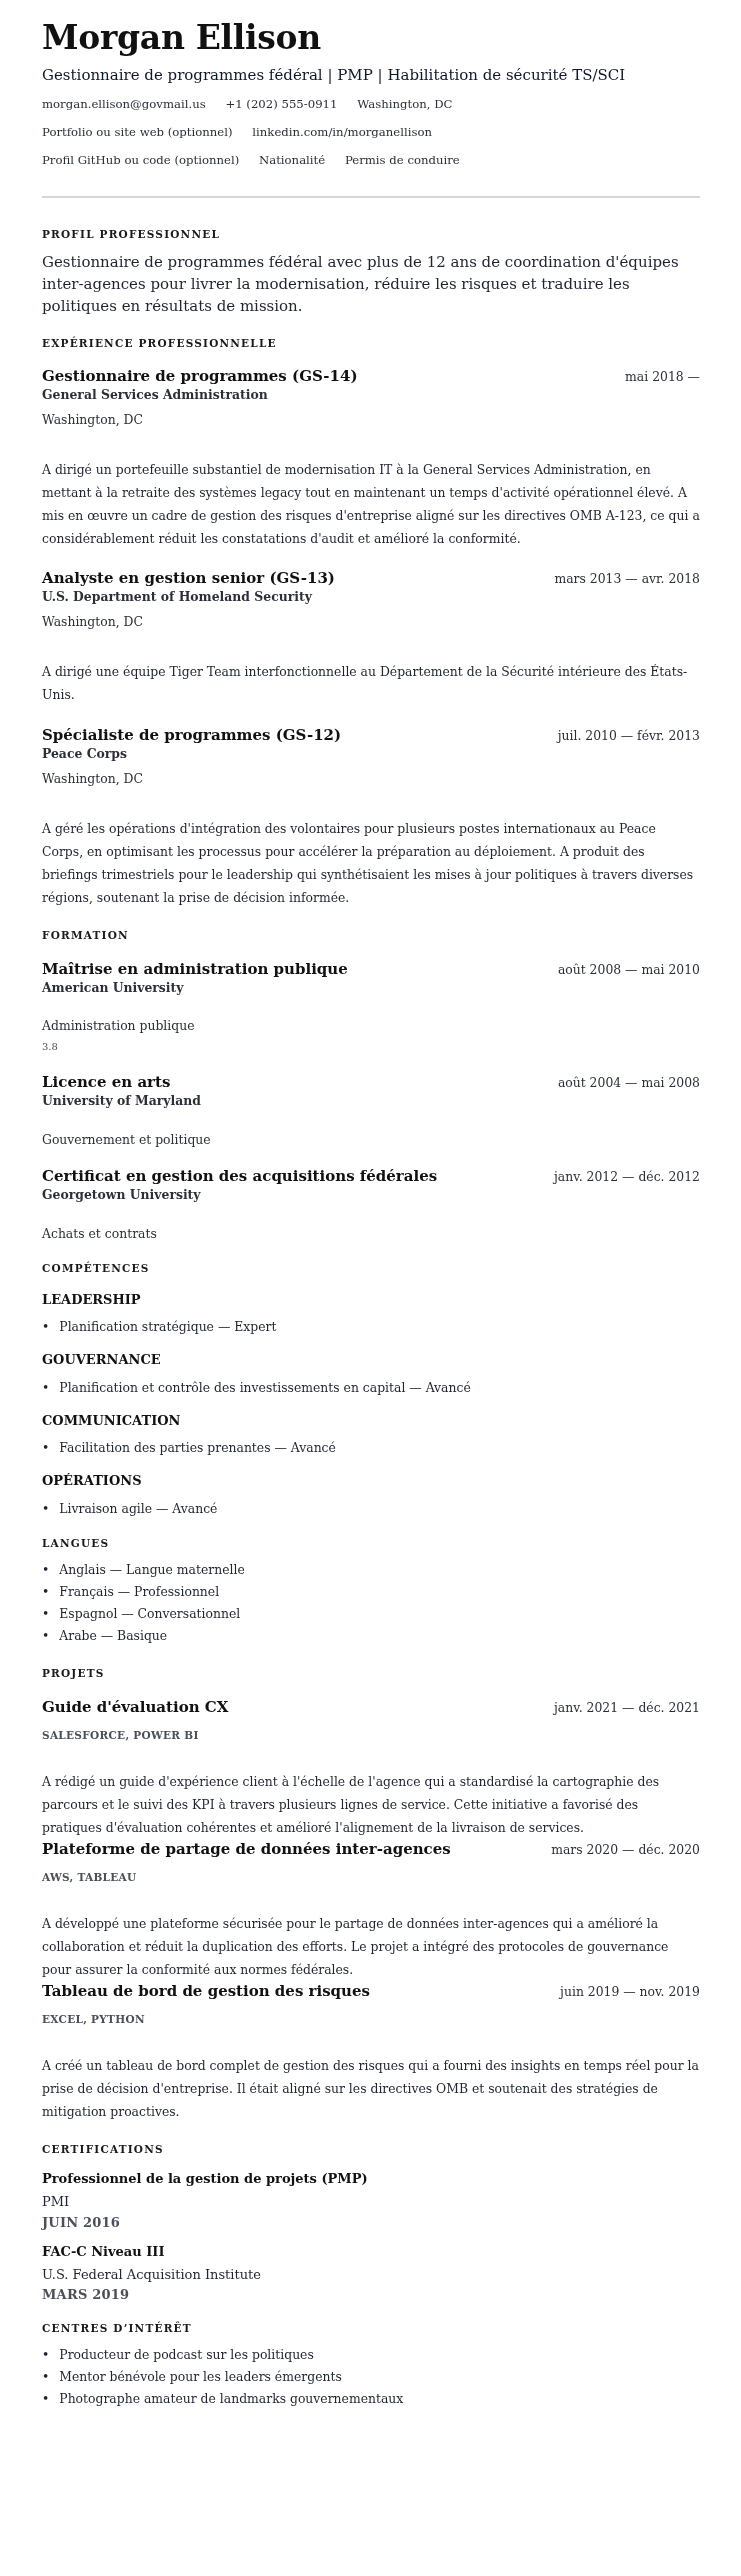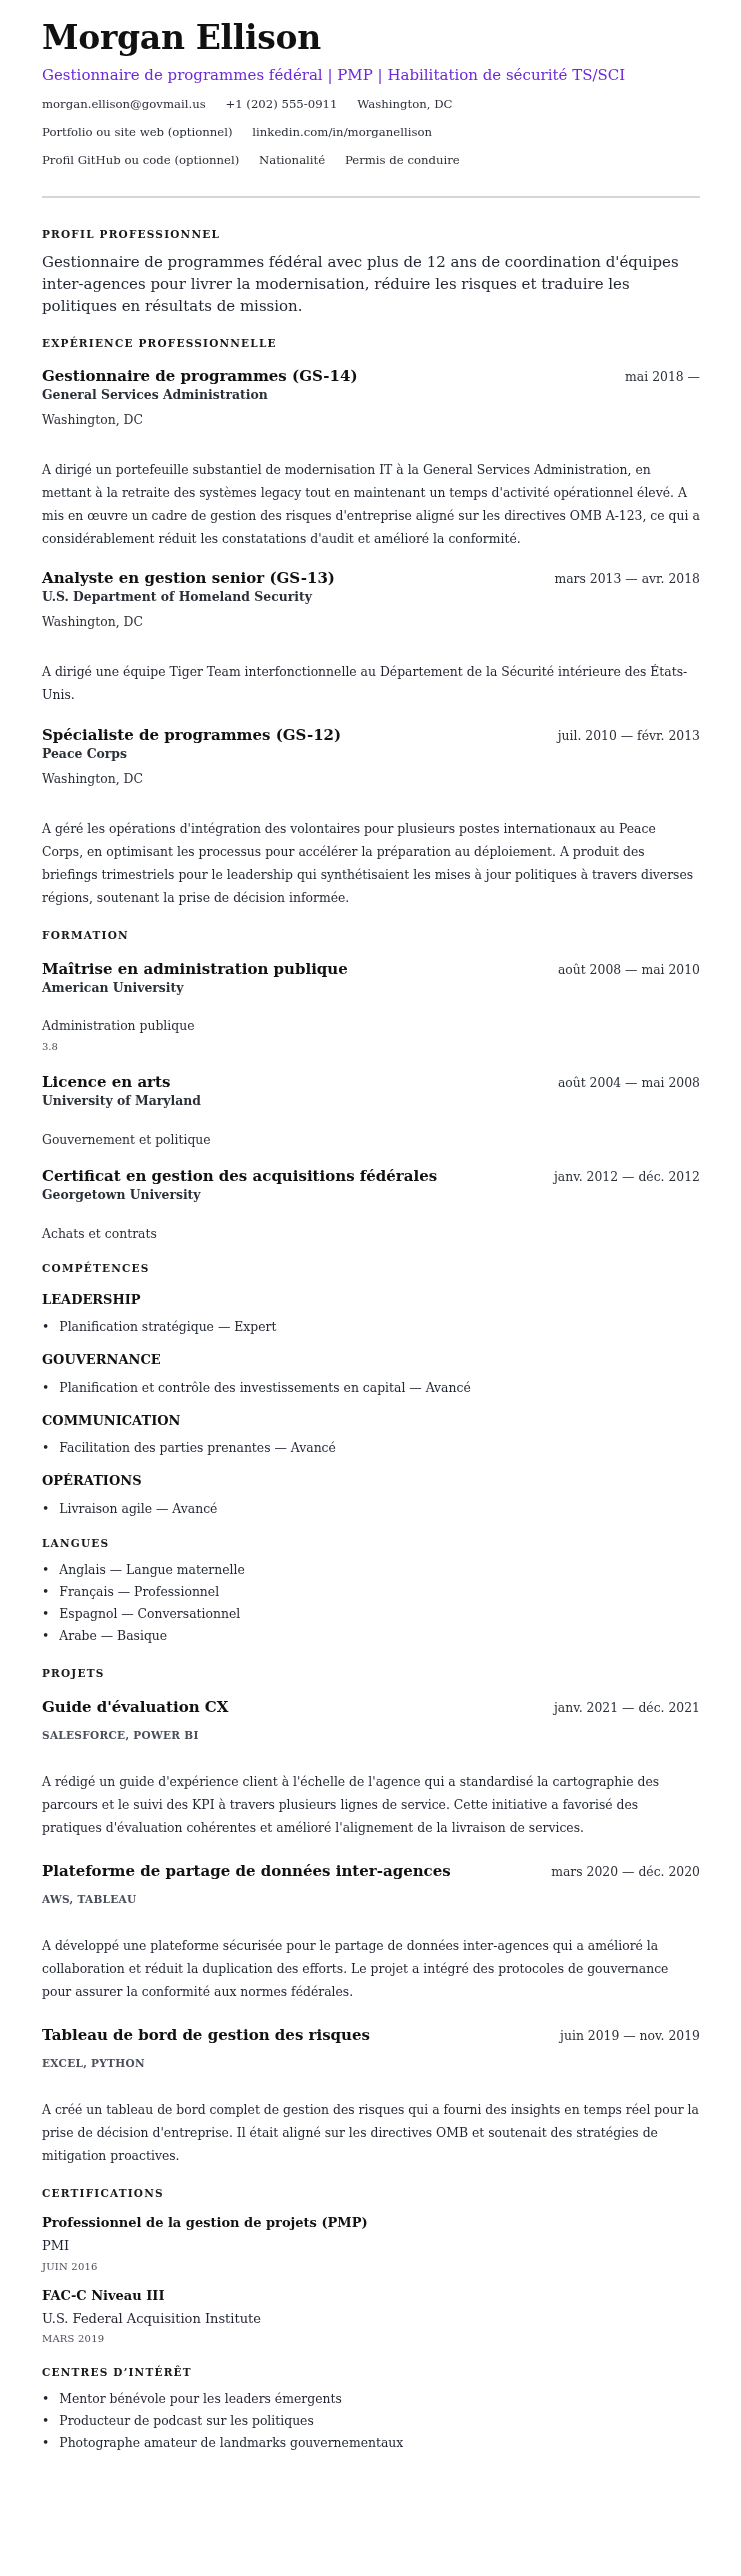--- a/index.html
+++ b/index.html
@@ -5,21 +5,21 @@
   * { box-sizing: border-box; margin: 0; padding: 0; }
   html, body { background: #ffffff; }
   body {
     width: 742px;
     font-family: "DejaVu Serif", serif;
     color: #1f2430;
   }
   .page { padding: 18px 42px 25px 42px; }
 
   .name { font-size: 33px; font-weight: bold; color: #111111; line-height: 40px; letter-spacing: -0.3px; }
-  .headline { font-size: 15px; color: #6d28d9; margin-top: 7.4px; line-height: 20px; }
+  .headline { font-size: 15px; color: #0f172a; margin-top: 7.4px; line-height: 20px; }
   .contact-row { font-size: 11.7px; color: #2b2f38; margin-top: 11px; line-height: 17.3px; }
   .contact-row span { margin-right: 16px; }
   .contact-row + .contact-row { margin-top: 10.5px; }
   .divider { height: 1.9px; background: #d5d6da; margin-top: 26.6px; }
 
   .section-title {
     font-size: 10.5px; font-weight: bold; letter-spacing: 1.2px; text-transform: uppercase;
     color: #1a1a1a; margin-top: 20px; line-height: 13.6px;
   }
   .section-title.first { margin-top: 30px; }
@@ -42,29 +42,29 @@
 
   .skill-cat { font-size: 13px; font-weight: bold; color: #111111; margin-top: 16px; line-height: 17.3px; }
   .skill-cat.first { margin-top: 15px; }
   ul.bullets { list-style: none; margin-top: 10px; }
   ul.bullets li { font-size: 12.4px; color: #1f2430; line-height: 17.3px; position: relative; padding-left: 17.3px; }
   ul.bullets li::before { content: "\2022"; position: absolute; left: 0; top: 0; }
   ul.lang li, ul.interests li { line-height: 22px; }
   ul.lang, ul.interests { margin-top: 8.7px; }
 
   .proj-tech { font-size: 10.5px; color: #4a4f5a; letter-spacing: 0.3px; margin-top: 12.4px; line-height: 13.6px; font-weight: bold; }
-  .proj-entry { margin-top: 22px; }
+  .proj-entry { }
   .proj-entry.first { margin-top: 16px; }
   .proj-desc { font-size: 12.4px; line-height: 23px; color: #1f2430; margin-top: 27px; }
 
   .cert { margin-top: 13.6px; }
   .cert.first { margin-top: 13.6px; }
   .cert-name { font-size: 13px; font-weight: bold; color: #111111; line-height: 17.3px; }
   .cert-issuer { font-size: 13px; color: #1f2430; line-height: 17.3px; margin-top: 6px; }
-  .cert-date { font-size: 10px; color: #4a4f5a; line-height: 13.6px; margin-top: 5px; letter-spacing: 0.2px; }
+  .cert-date { font-size: 13px; color: #4a4f5a; line-height: 13.6px; margin-top: 5px; letter-spacing: 0.2px; font-weight: bold; }
 </style>
 </head>
 <body>
 
 <div class="page">
 
   <header>
     <h1 class="name">Morgan Ellison</h1>
     <div class="headline">Gestionnaire de programmes fédéral | PMP | Habilitation de sécurité TS/SCI</div>
     <div class="contact-row">
@@ -232,20 +232,20 @@
     <div class="cert">
       <div class="cert-name">FAC-C Niveau III</div>
       <div class="cert-issuer">U.S. Federal Acquisition Institute</div>
       <div class="cert-date">MARS 2019</div>
     </div>
   </section>
 
   <section>
     <h2 class="section-title">Centres d’intérêt</h2>
     <ul class="bullets interests">
+      <li>Producteur de podcast sur les politiques</li>
       <li>Mentor bénévole pour les leaders émergents</li>
-      <li>Producteur de podcast sur les politiques</li>
       <li>Photographe amateur de landmarks gouvernementaux</li>
     </ul>
   </section>
 
 </div>
 
 
 </body></html>

